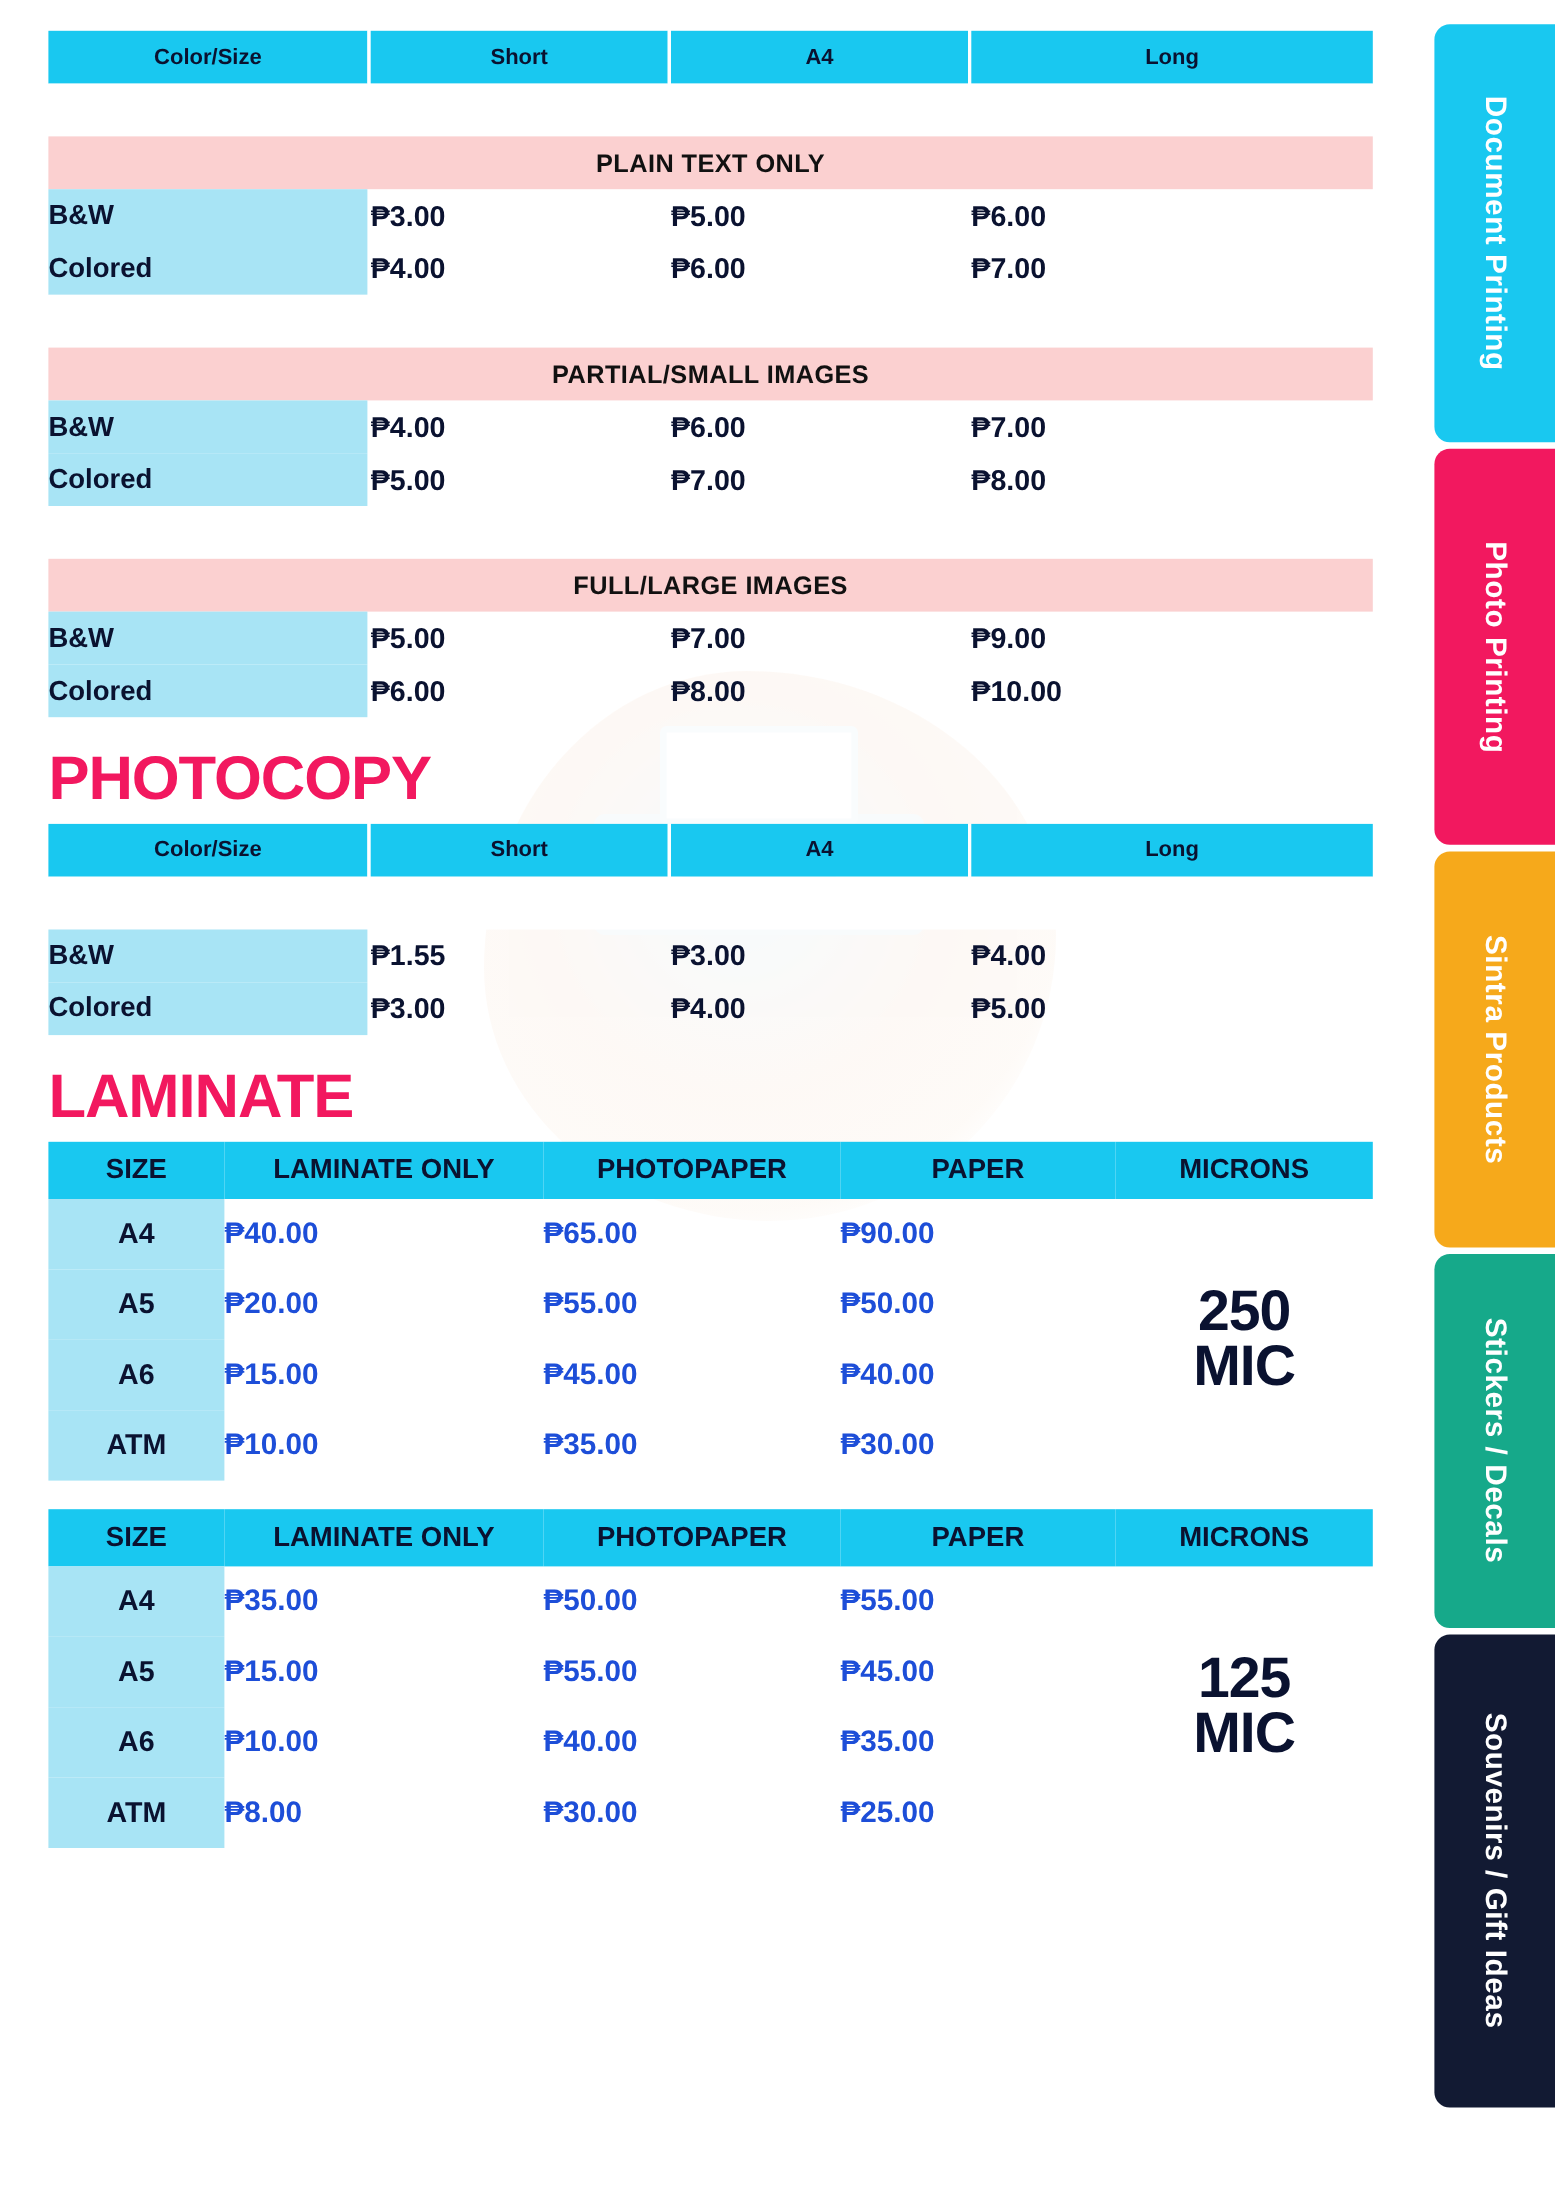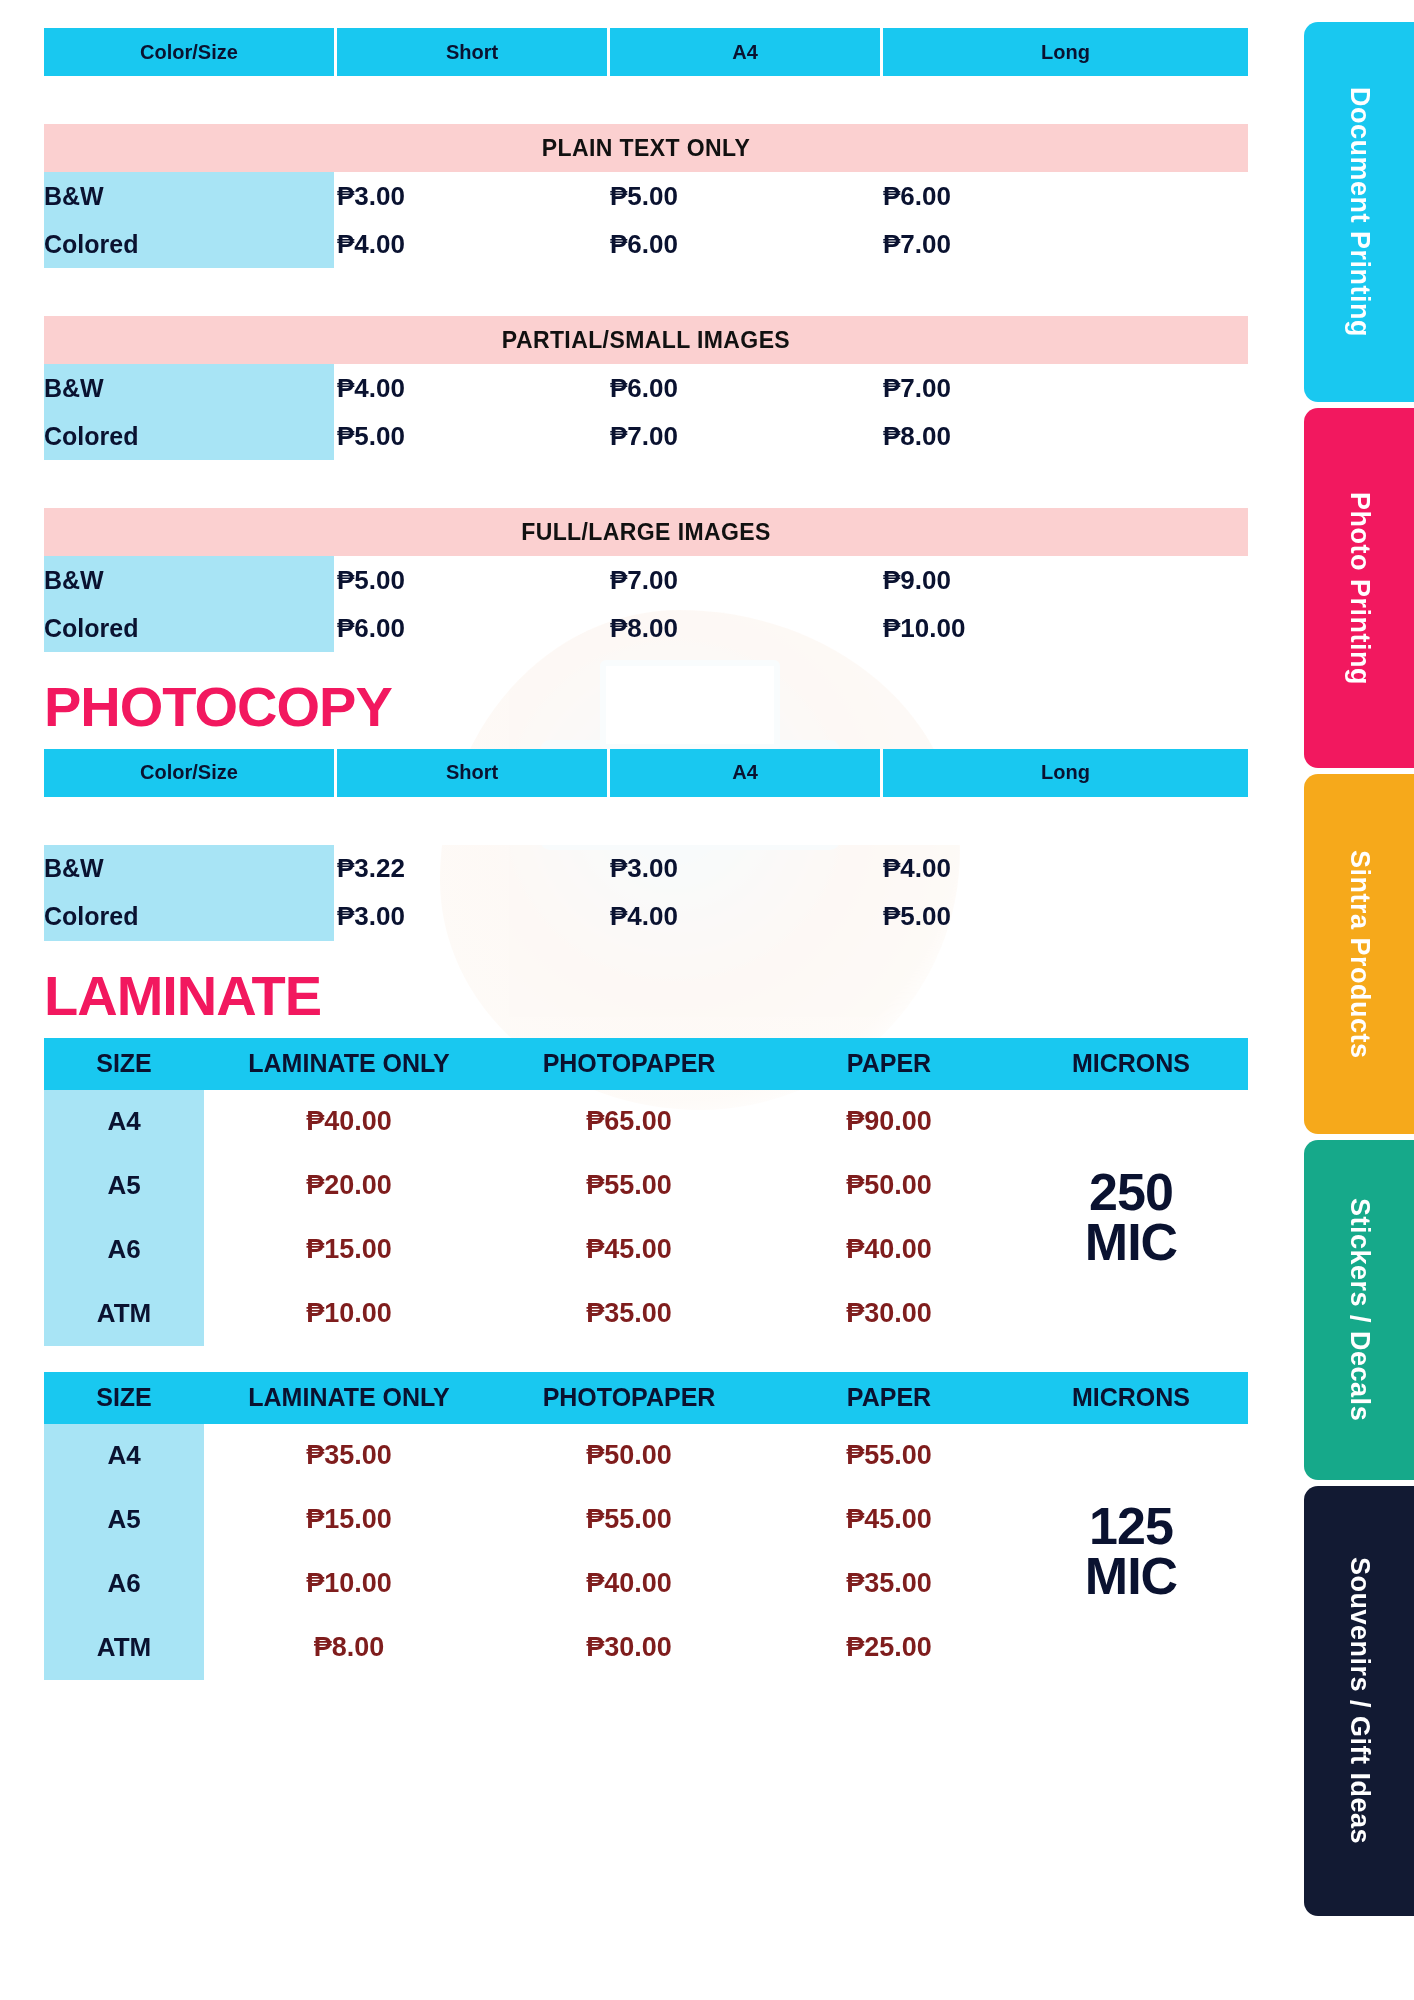--- a/index.html
+++ b/index.html
@@ -152,24 +152,23 @@
   }
   table.lam td { height: 64px; }
   .lam-size {
     background: #a8e4f5;
     color: #0a1230;
     font-size: 26px;
     font-weight: 800;
     text-align: center;
   }
   .lam-val {
-    color: #7f1d1d;
+    color: #1d4ed8;
     font-size: 27px;
     font-weight: 800;
-    text-align: center;
   }
   .lam-mic {
     color: #0a1230;
     font-size: 52px;
     font-weight: 900;
     text-align: center;
     line-height: 0.95;
     letter-spacing: -1px;
   }
 
@@ -341,21 +340,21 @@
         <th class="hdr-cell">A4</th>
         <th class="sep-col"></th>
         <th class="hdr-cell">Long</th>
       </tr>
       <tr class="spacer-row">
             <td colspan="7"></td>
           </tr>
       <tr>
         <td class="rowlabel">B&amp;W</td>
         <td></td>
-        <td class="price-cell">₱3.22</td>
+        <td class="price-cell">₱1.55</td>
         <td></td>
         <td class="price-cell">₱3.00</td>
         <td></td>
         <td class="price-cell">₱4.00</td>
       </tr>
       <tr>
         <td class="rowlabel">Colored</td>
         <td></td>
         <td class="price-cell">₱3.00</td>
         <td></td>

